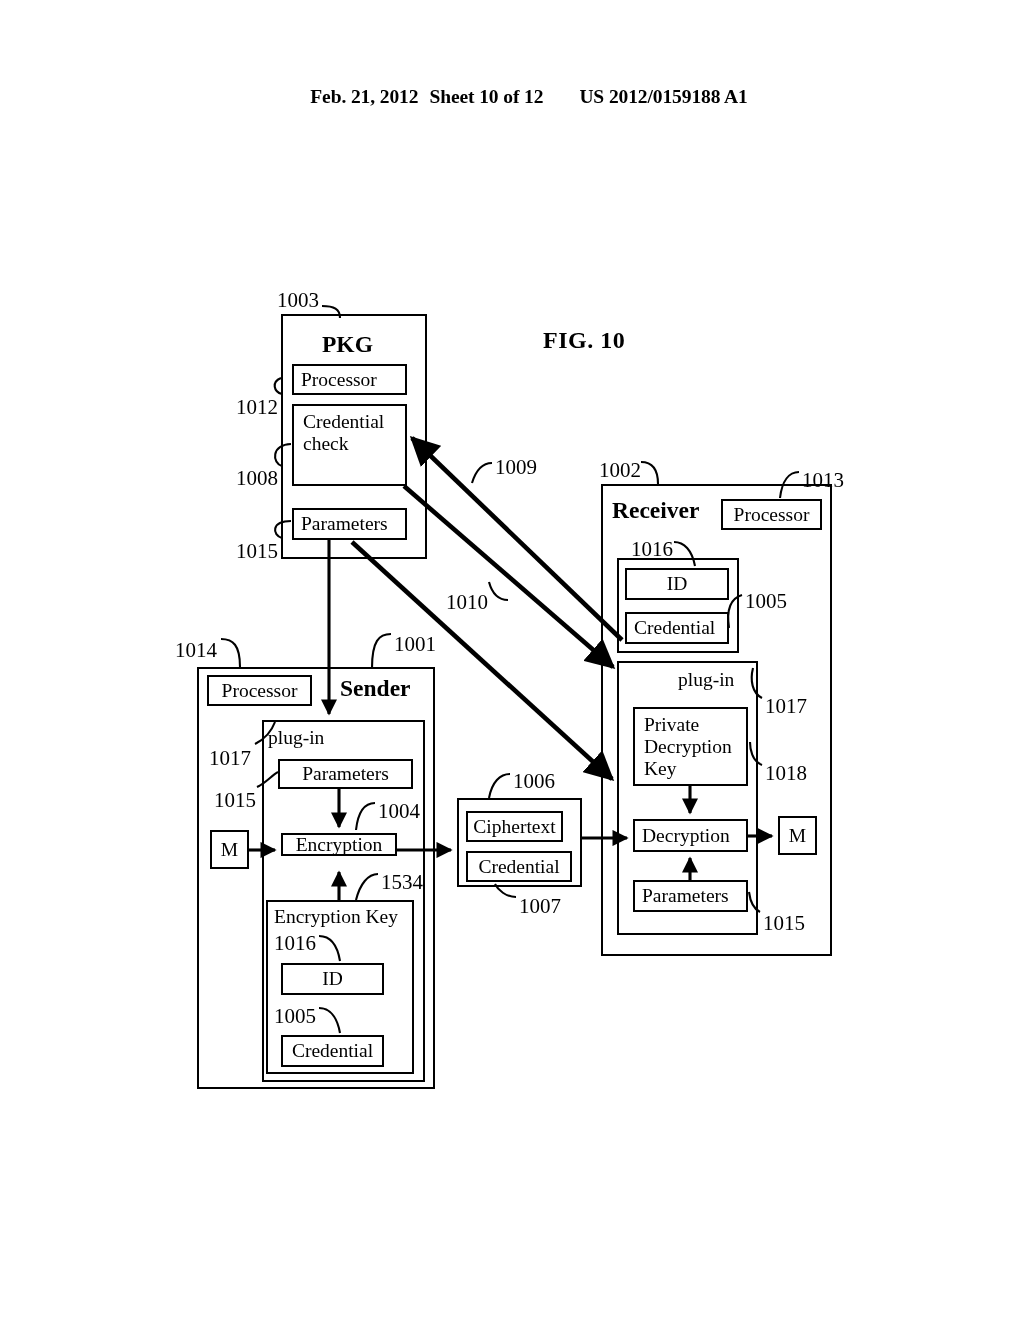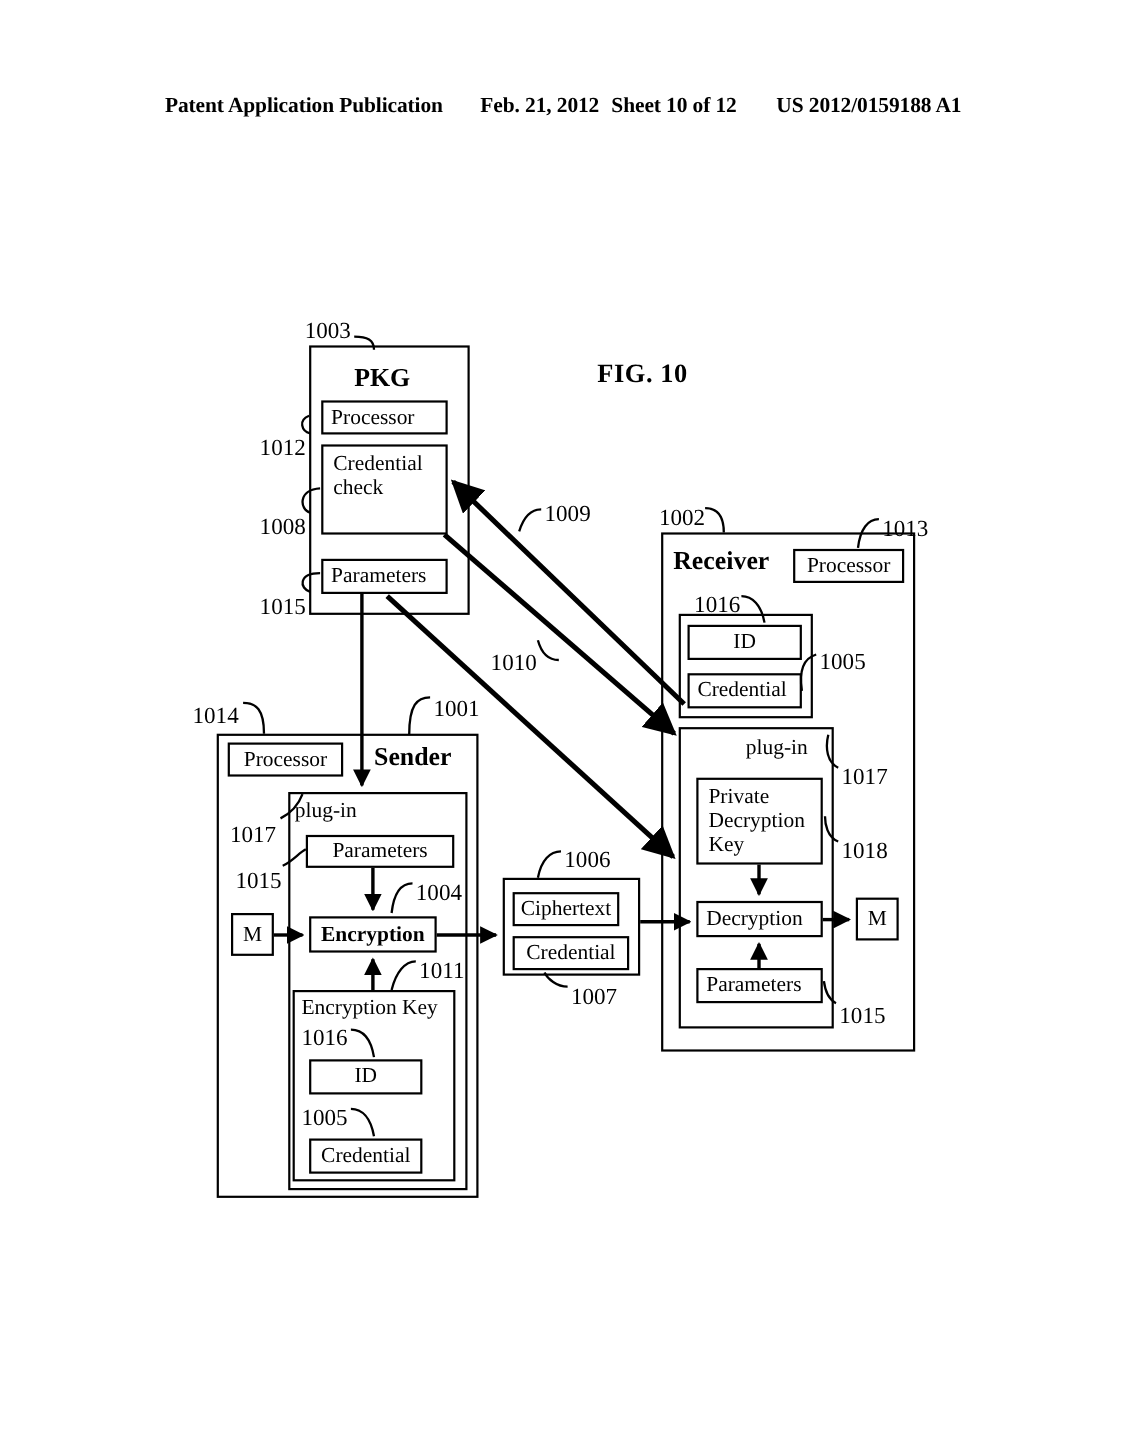--- a/index.html
+++ b/index.html
@@ -88,21 +88,20 @@
     position: absolute;
     left: 0; top: 0;
     width: 1024px; height: 1320px;
     pointer-events: none;
   }
 </style>
 </head>
 <body>
 
 <div id="page-header">
-  <span class="hdr-pub">Patent Application Publication</span>
   <span class="hdr-date">Feb. 21, 2012</span>
   <span class="hdr-sheet">Sheet 10 of 12</span>
   <span class="hdr-num">US 2012/0159188 A1</span>
 </div>
 
 <div id="fig-label">FIG. 10</div>
 
 <div class="box" style="left:281px; top:314px; width:146px; height:245px;"></div>
 <div class="title-bold" style="left:322px; top:331px;">PKG</div>
 
@@ -139,25 +138,25 @@
 
 <div class="cell ctr" style="left:278px; top:759px; width:135px; height:30px;">
   <span>Parameters</span>
 </div>
 <div class="lbl-ref" style="left:214px; top:789px;">1015</div>
 
 <div class="cell ctr" style="left:210px; top:830px; width:39px; height:39px;">
   <span>M</span>
 </div>
 
-<div class="cell ctr" style="left:281px; top:833px; width:116px; height:33px;font-weight:bold;">
+<div class="cell ctr" style="left:281px; top:833px; width:116px; height:23px;">
   <span>Encryption</span>
 </div>
 <div class="lbl-ref" style="left:378px; top:800px;">1004</div>
-<div class="lbl-ref" style="left:381px; top:871px;">1011</div>
+<div class="lbl-ref" style="left:381px; top:871px;">1534</div>
 
 <div class="box" style="left:266px; top:900px; width:148px; height:174px;"></div>
 <div class="lbl" style="left:274px; top:905px;">Encryption Key</div>
 
 <div class="cell ctr" style="left:281px; top:963px; width:103px; height:32px;">
   <span>ID</span>
 </div>
 <div class="lbl-ref" style="left:274px; top:932px;">1016</div>
 
 <div class="cell ctr" style="left:281px; top:1035px; width:103px; height:32px;">

